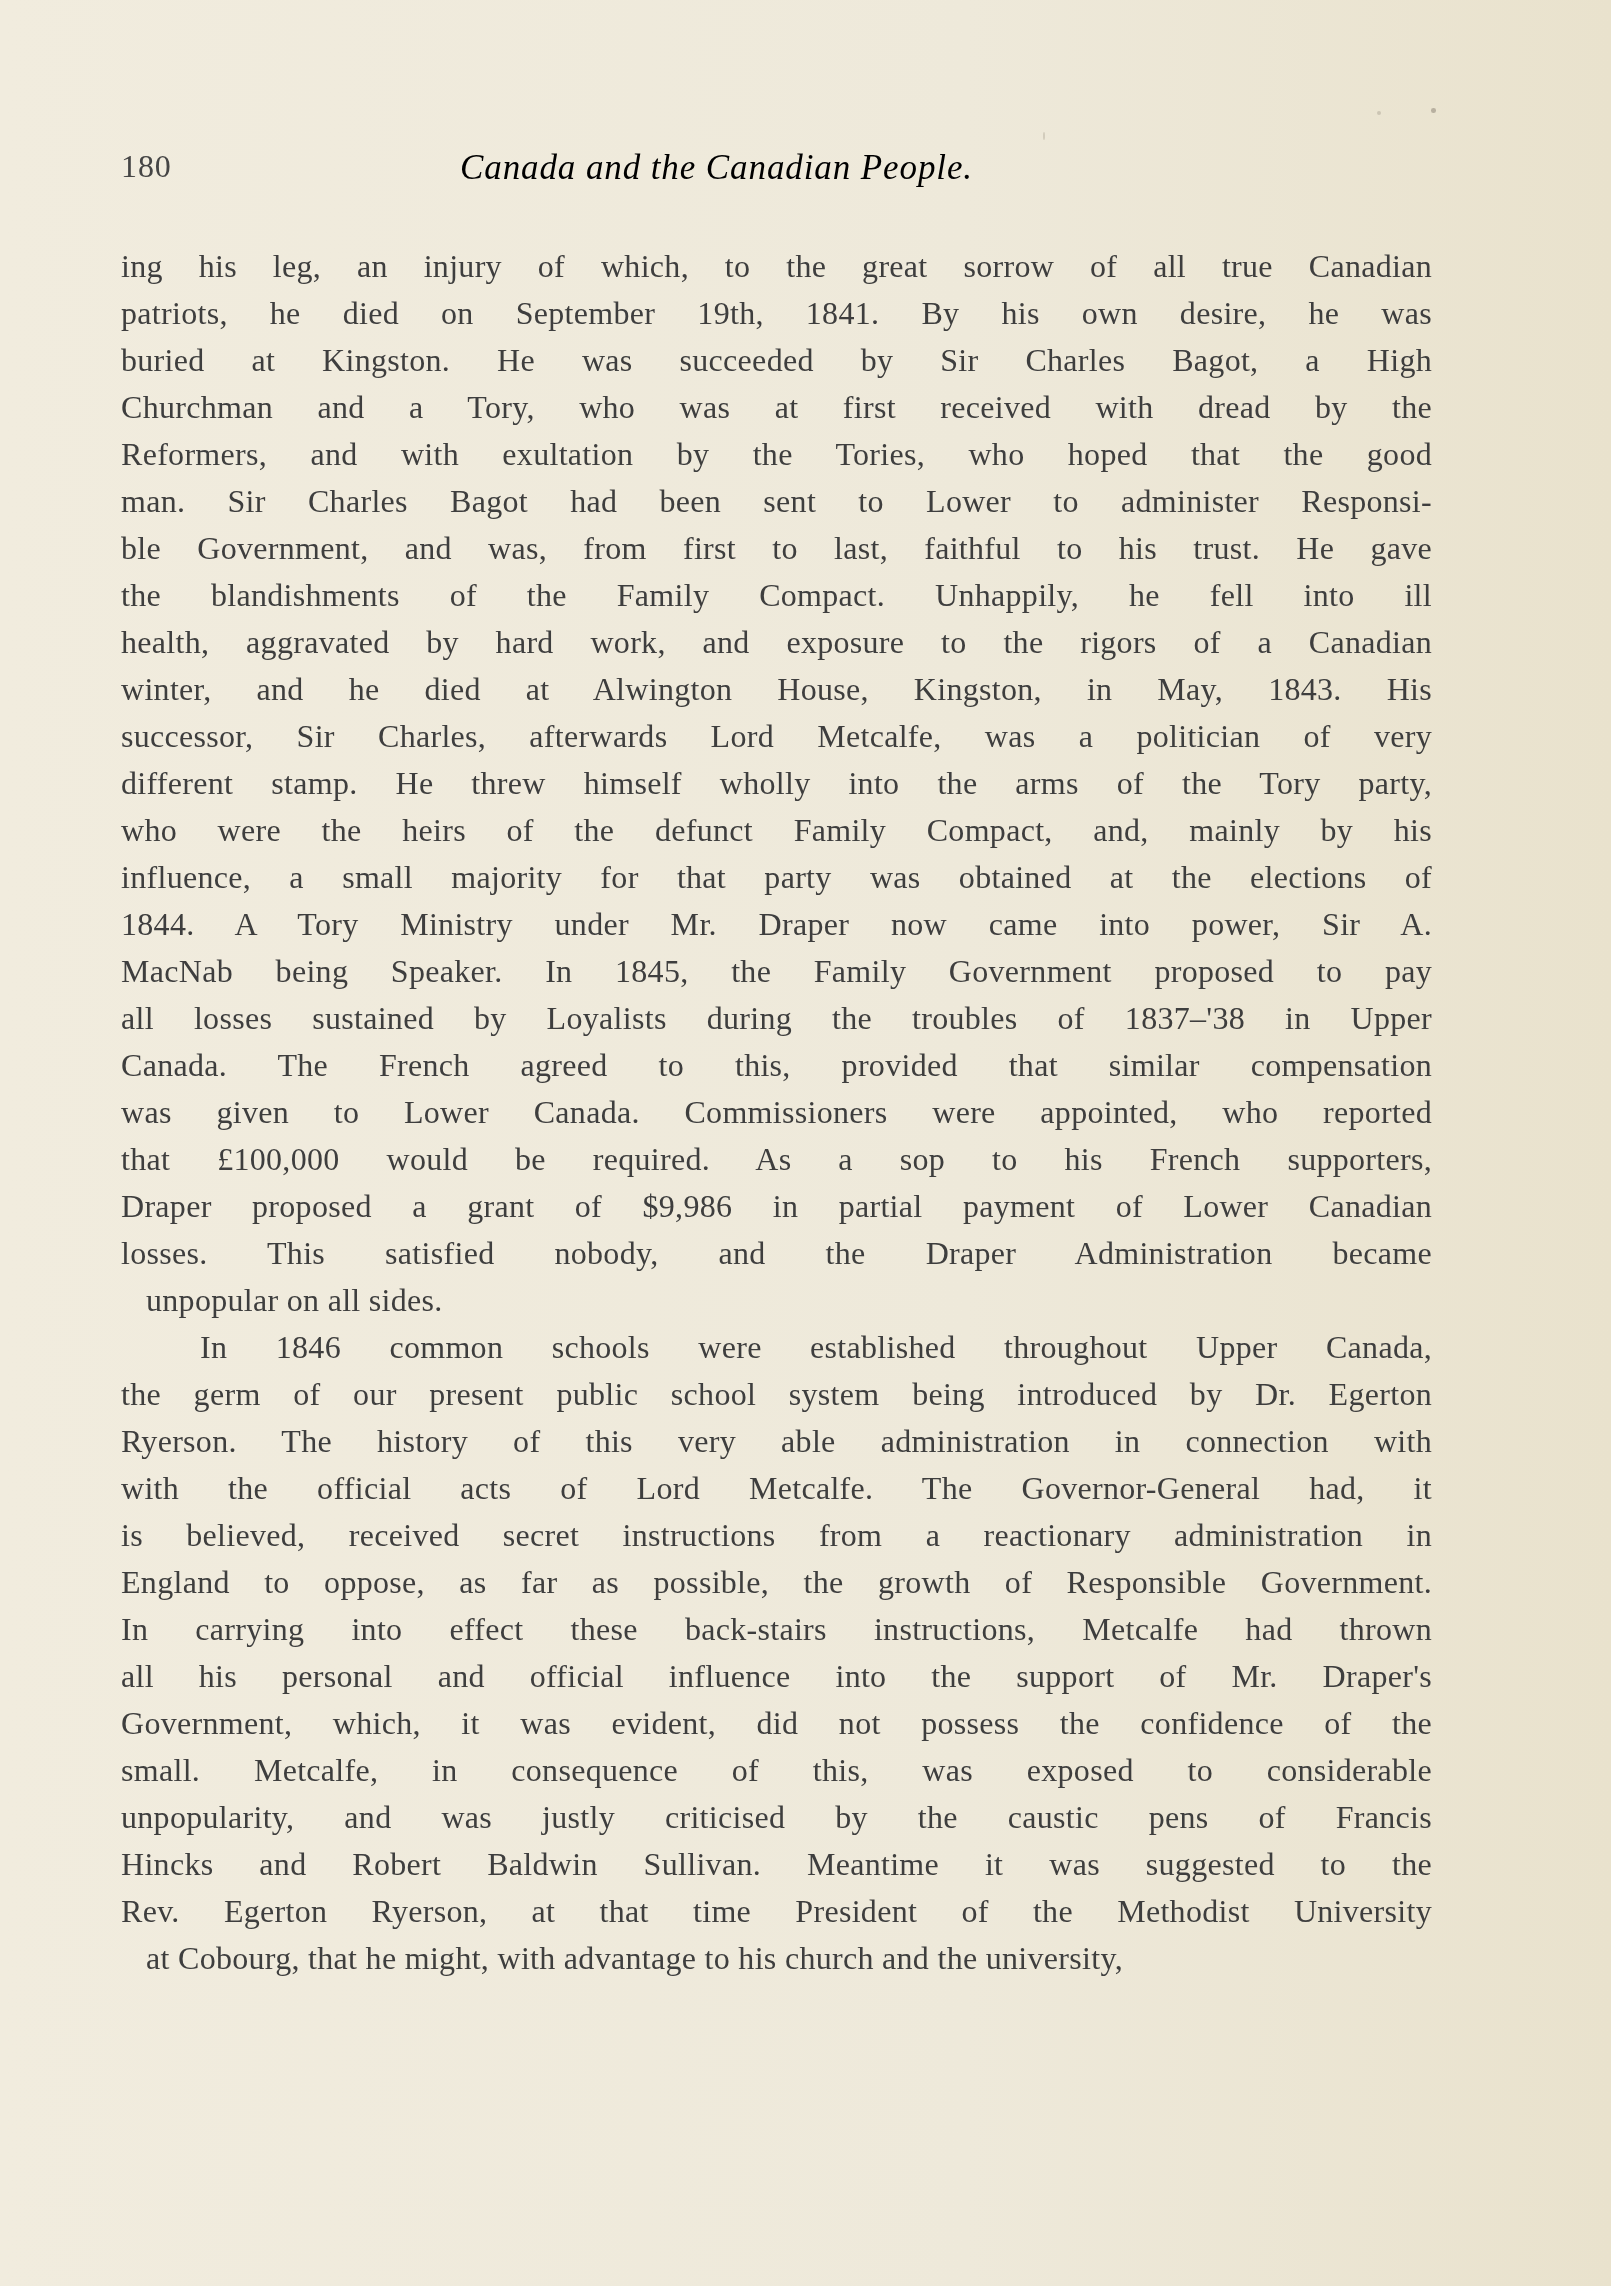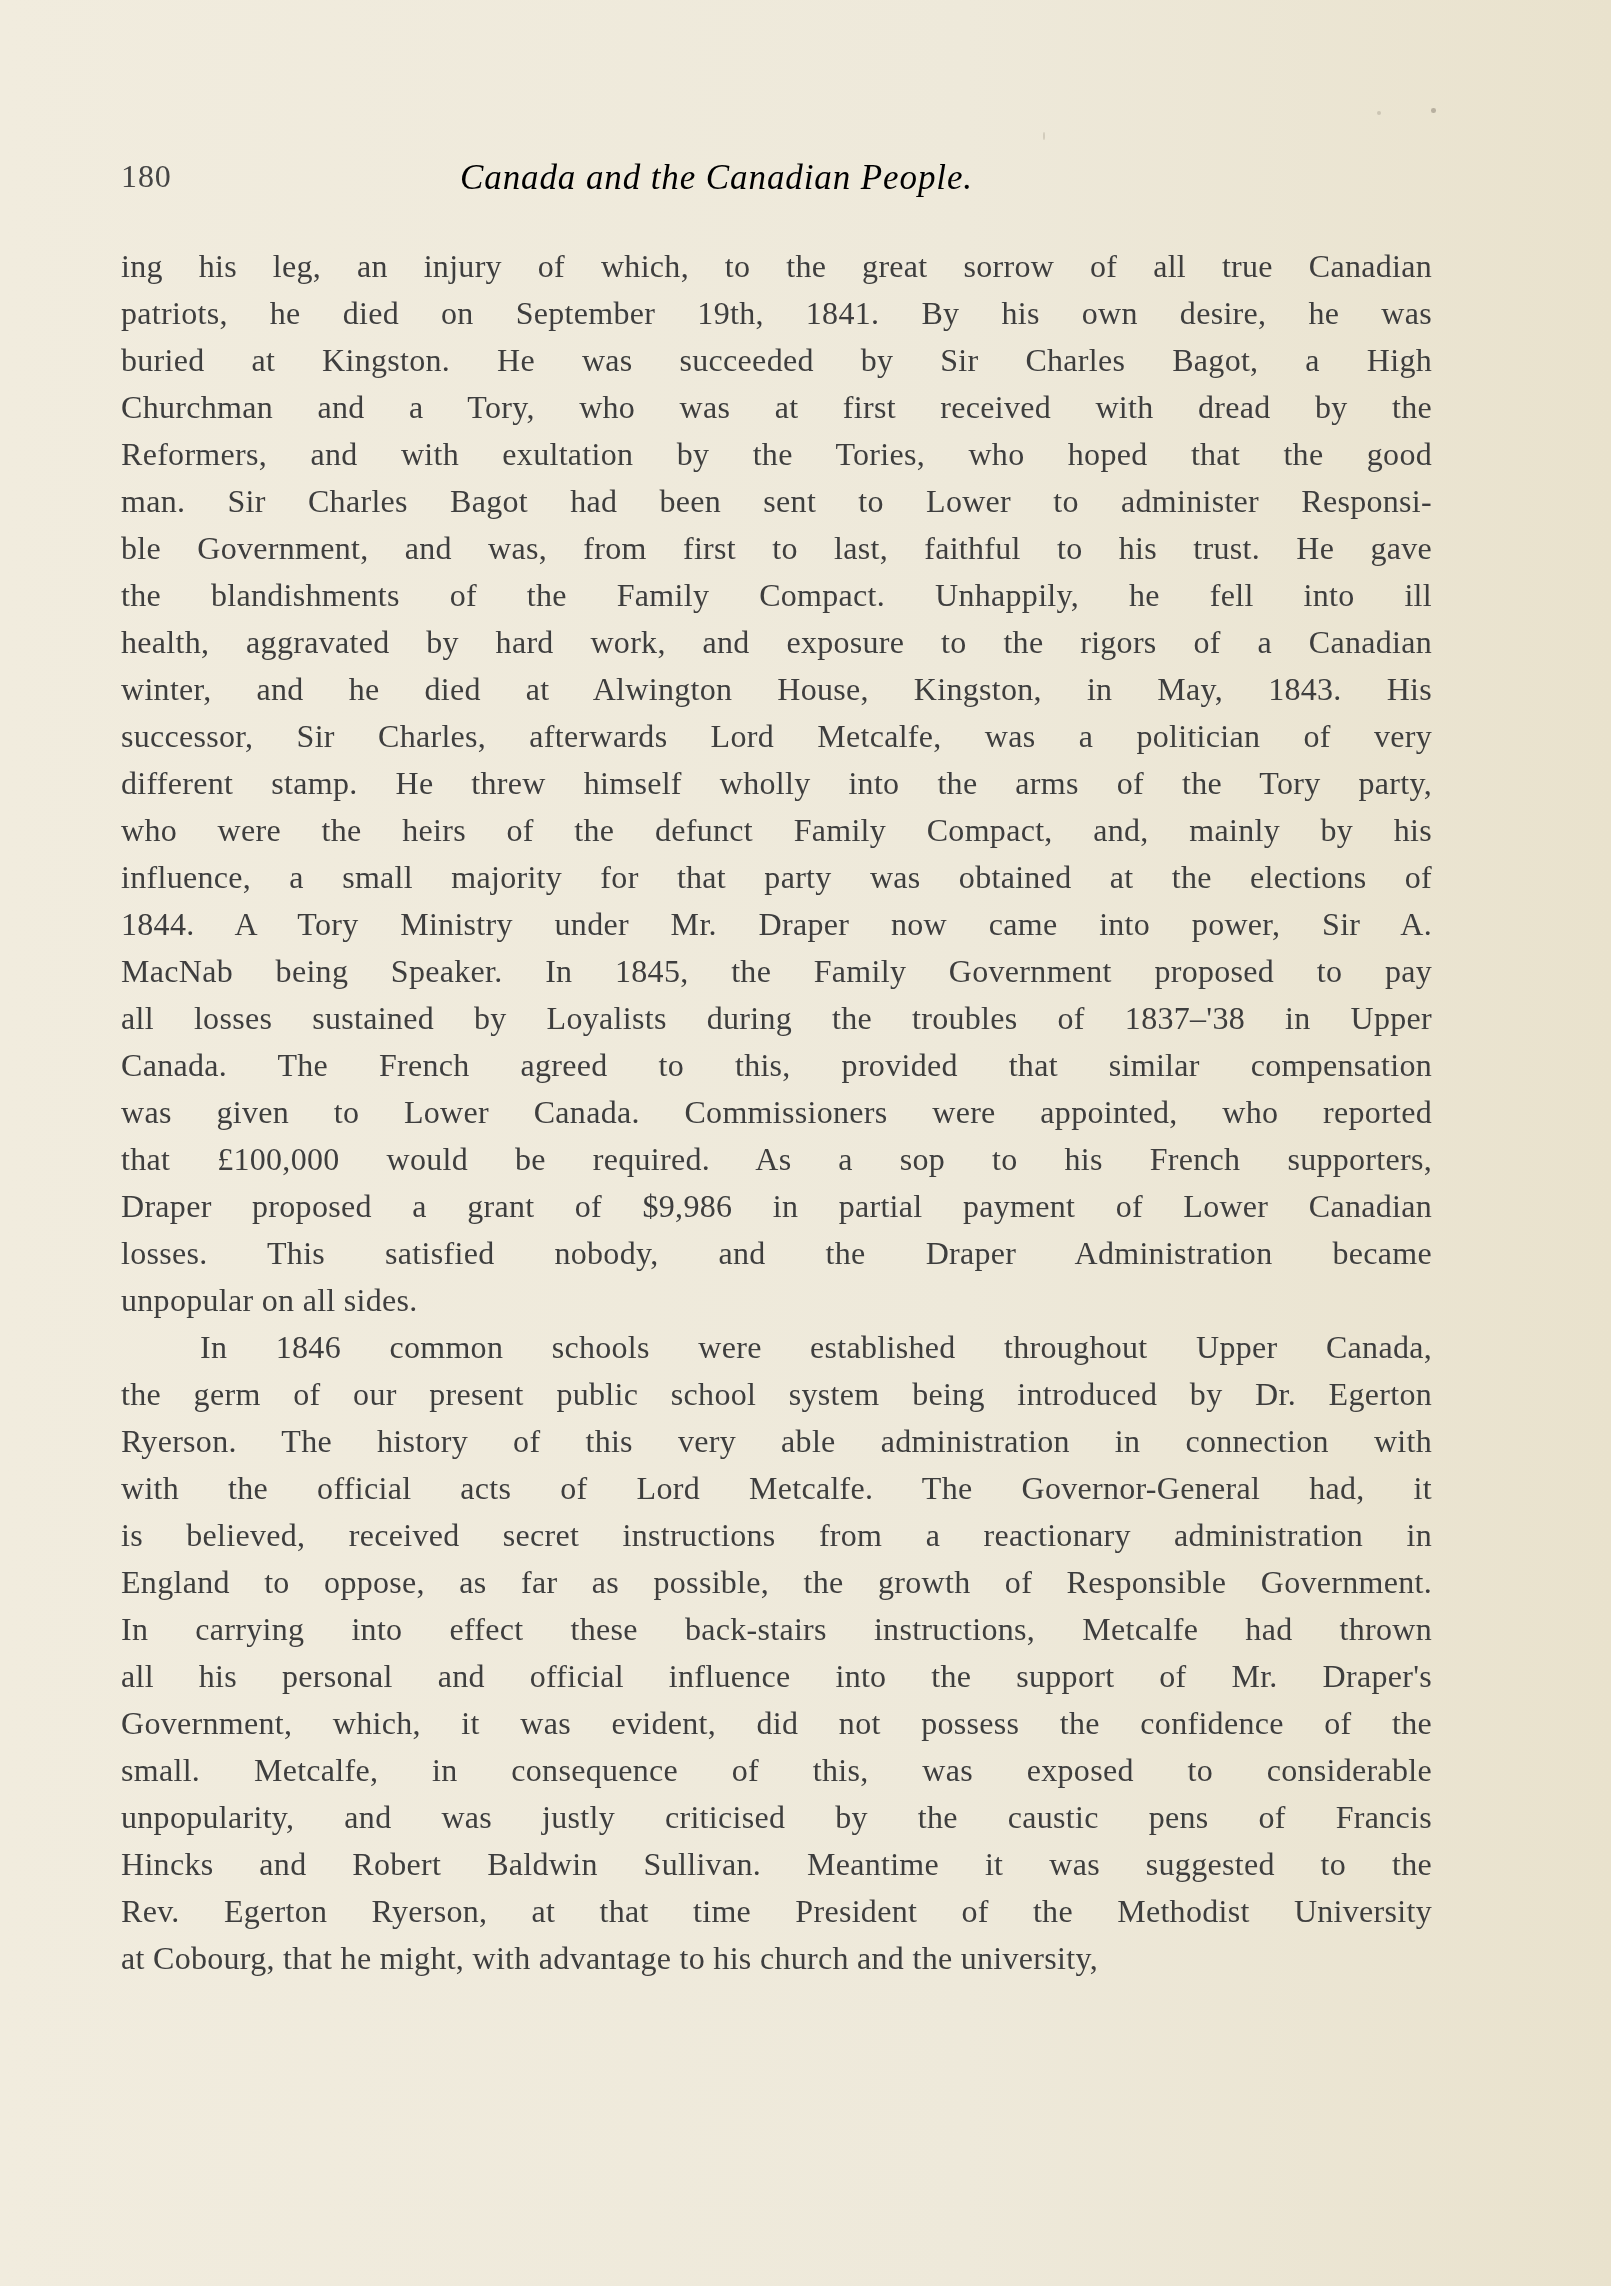--- a/index.html
+++ b/index.html
@@ -17,21 +17,21 @@
       color: #3f3f3f;
     }
     .page {
       position: absolute;
       left: 121px;
       top: 0;
       width: 1311px;
     }
     .header {
       position: absolute;
-      top: 158px;
+      top: 148px;
       left: 0;
       width: 1311px;
       height: 56px;
       text-align: center;
     }
     .page-number {
       position: absolute;
       left: 0;
       top: 0;
       font-size: 32px;
@@ -62,20 +62,21 @@
       font-size: 32px;
       font-family: Liberation Serif, serif;
       white-space: nowrap;
       text-align: justify;
       text-align-last: justify;
       color: #3e3e3e;
       letter-spacing: 0.3px;
     }
     .line.last {
       text-align-last: left;
+      margin-left: 25px;
     }
     .line.indent {
       padding-left: 79px;
       width: calc(100% - 79px);
     }
     .speck {
       position: absolute;
       background: #b8b0a0;
       border-radius: 50%;
     }

